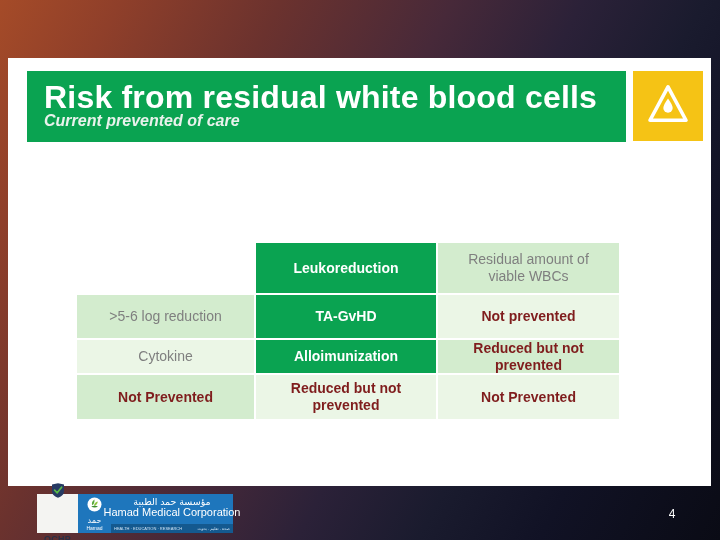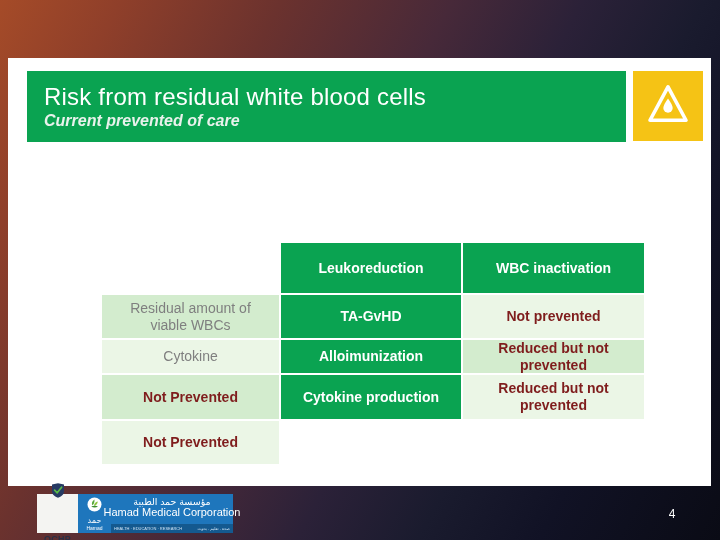--- a/index.html
+++ b/index.html
@@ -18,33 +18,33 @@
     position:absolute;left:8px;top:58px;width:703px;height:428px;
     background:#ffffff;
   }
   
   .banner{
     position:absolute;left:19px;top:13px;width:599px;height:71px;
     background:#0aa351;color:#ffffff;
     padding:13px 0 0 17px;box-sizing:border-box;
   }
   .banner .title{
-    font-size:24px;font-weight:normal;line-height:26px;letter-spacing:.2px;
+    font-size:32px;font-weight:bold;line-height:26px;letter-spacing:.2px;
   }
   .banner .subtitle{
     margin-top:2px;font-size:16px;font-weight:bold;font-style:italic;
     color:#e9f2ec;line-height:18px;
   }
   .warn-box{
     position:absolute;left:625px;top:13px;width:70px;height:70px;
     background:#f5c315;display:flex;align-items:center;justify-content:center;
   }
   
   .grid{
-    position:absolute;left:94px;top:185px;
+    position:absolute;left:69px;top:185px;
     display:grid;
     grid-template-columns:177px 180px 181px;
     grid-template-rows:50px 43px 33px 44px 43px;
     gap:2px;
   }
   .grid > div{
     display:flex;align-items:center;justify-content:center;
     text-align:center;box-sizing:border-box;padding:2px 10px;
     font-size:14px;line-height:1.18;
   }
@@ -106,32 +106,31 @@
           <path d="M12 2.6 L21.4 20 H2.6 Z" fill="none" stroke="#ffffff" stroke-width="1.9" stroke-linejoin="round"></path>
           <path d="M12 8.6 c-1.55 2.25 -2.45 3.7 -2.45 5 a2.45 2.45 0 0 0 4.9 0 c0 -1.3 -0.9 -2.75 -2.45 -5 z" fill="#ffffff"></path>
         </svg>
       </span>
     </div>
 
     <div class="grid">
       <div class="corner"></div>
       <div class="head">Leukoreduction</div>
 
-      <div class="head">WBC inactivation</div>
       <div class="shade-a gray">Residual amount of viable WBCs</div>
+      <div class="shade-a gray">&gt;5-6 log reduction</div>
 
       <div class="head">TA-GvHD</div>
       <div class="shade-b red">Not prevented</div>
       <div class="shade-b gray">Cytokine</div>
 
       <div class="head">Alloimunization</div>
       <div class="shade-a red">Reduced but not prevented</div>
       <div class="shade-a red">Not Prevented</div>
 
-      <div class="head">Cytokine production</div>
       <div class="shade-b red">Reduced but not prevented</div>
       <div class="shade-b red">Not Prevented</div>
     </div>
 
   </div>
 
   <div class="logos">
 
     <div class="qchp">
       <span>

